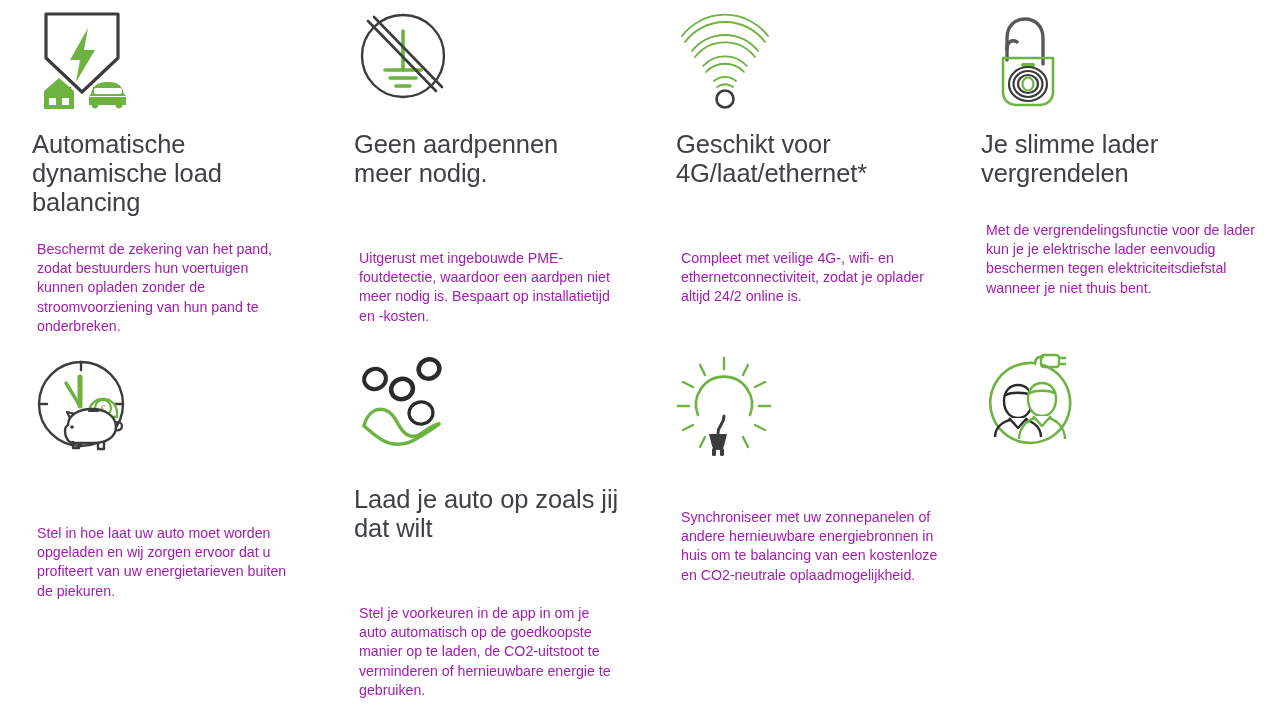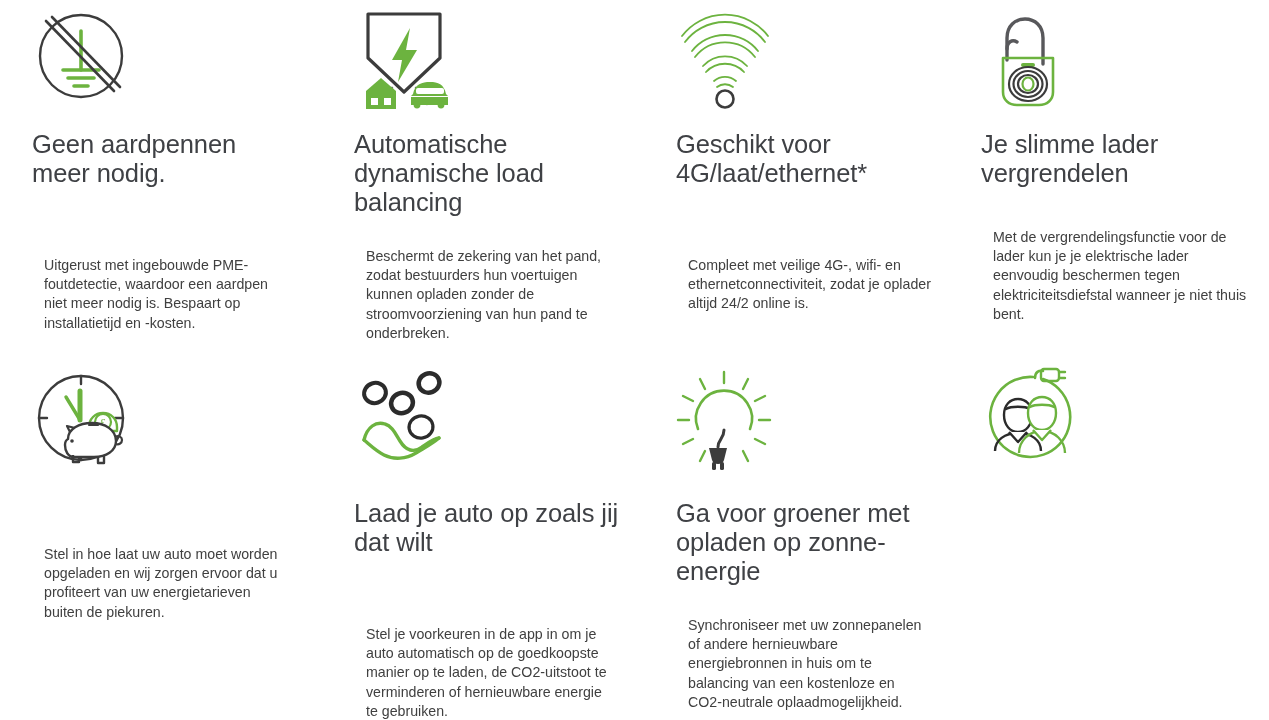--- a/index.html
+++ b/index.html
@@ -54,60 +54,42 @@
     color: #3f4145;
     font-size: 25.5px;
     line-height: 29px;
     font-weight: 400;
     letter-spacing: -0.1px;
     margin: 0;
     padding: 0;
   }
 
   .feature-desc {
-    color: #404040;
+    color: #a21caf;
     font-size: 14.2px;
     line-height: 19.2px;
     font-weight: 400;
-    margin: 12px;
+    margin: 5px;
     padding: 0;
   }
 
   
   .gap-a { height: 22px; }
   .gap-c { height: 44px; }
   .gap-d { height: 12px; }
   .gap-e { height: 56px; }
   .gap-f { height: 18px; }
   .gap-g { height: 28px; }
 </style>
 </head>
 <body>
 
 <div class="feature-grid">
 
   <div class="feature-row row-top">
-
-    <div class="feature-card col-2">
-      <div class="icon-box">
-        <svg width="100" height="105" viewBox="0 0 100 105" fill="none">
-          <circle cx="49" cy="48" r="41" stroke="#3c3c3c" stroke-width="2.4" fill="none"></circle>
-          <path d="M49 23 V62" stroke="#6cb33f" stroke-width="3.6" stroke-linecap="round"></path>
-          <path d="M31 62 H67" stroke="#6cb33f" stroke-width="3.6" stroke-linecap="round"></path>
-          <path d="M36 70 H62" stroke="#6cb33f" stroke-width="3.6" stroke-linecap="round"></path>
-          <path d="M42 78 H56" stroke="#6cb33f" stroke-width="3.6" stroke-linecap="round"></path>
-          <path d="M14 13 L82 83" stroke="#3c3c3c" stroke-width="2.6" stroke-linecap="round"></path>
-          <path d="M20 9 L88 79" stroke="#3c3c3c" stroke-width="2.6" stroke-linecap="round"></path>
-        </svg>
-      </div>
-      <div class="gap-d"></div>
-      <h3 class="feature-title">Geen aardpennen meer nodig.</h3>
-      <div class="gap-e"></div>
-      <p class="feature-desc">Uitgerust met ingebouwde PME-foutdetectie, waardoor een aardpen niet meer nodig is. Bespaart op installatietijd en -kosten.</p>
-    </div>
 
     <div class="feature-card col-1">
       <div class="icon-box">
         <svg width="100" height="105" viewBox="0 0 100 105" fill="none">
           <path d="M14 6 H86 V50 L50 84 L14 50 Z" stroke="#3c3c3c" stroke-width="3.2" stroke-linejoin="round" fill="none"></path>
           <path d="M56 20 L38 52 L48 52 L44 74 L63 42 L52 42 Z" fill="#6cb33f"></path>
           <path d="M38 80 C31 88 28 88 27 96" stroke="#6c6e72" stroke-width="2.6" stroke-dasharray="2.5 3.5" stroke-linecap="round" fill="none"></path>
           <path d="M62 80 C69 88 72 88 73 96" stroke="#6c6e72" stroke-width="2.6" stroke-dasharray="2.5 3.5" stroke-linecap="round" fill="none"></path>
           <path d="M12 83 L27 70 L42 83 V101 H12 Z" fill="#6cb33f"></path>
           <rect x="17" y="90" width="7" height="7" fill="#ffffff"></rect>
@@ -117,20 +99,38 @@
           <circle cx="63" cy="97" r="3.4" fill="#6cb33f"></circle>
           <circle cx="87" cy="97" r="3.4" fill="#6cb33f"></circle>
           <rect x="57" y="88" width="37" height="4" fill="#ffffff"></rect>
           <rect x="57" y="89" width="37" height="3" fill="#6cb33f"></rect>
         </svg>
       </div>
       <div class="gap-d"></div>
       <h3 class="feature-title">Automatische dynamische load balancing</h3>
       <div class="gap-f"></div>
       <p class="feature-desc">Beschermt de zekering van het pand, zodat bestuurders hun voertuigen kunnen opladen zonder de stroomvoorziening van hun pand te onderbreken.</p>
+    </div>
+
+    <div class="feature-card col-2">
+      <div class="icon-box">
+        <svg width="100" height="105" viewBox="0 0 100 105" fill="none">
+          <circle cx="49" cy="48" r="41" stroke="#3c3c3c" stroke-width="2.4" fill="none"></circle>
+          <path d="M49 23 V62" stroke="#6cb33f" stroke-width="3.6" stroke-linecap="round"></path>
+          <path d="M31 62 H67" stroke="#6cb33f" stroke-width="3.6" stroke-linecap="round"></path>
+          <path d="M36 70 H62" stroke="#6cb33f" stroke-width="3.6" stroke-linecap="round"></path>
+          <path d="M42 78 H56" stroke="#6cb33f" stroke-width="3.6" stroke-linecap="round"></path>
+          <path d="M14 13 L82 83" stroke="#3c3c3c" stroke-width="2.6" stroke-linecap="round"></path>
+          <path d="M20 9 L88 79" stroke="#3c3c3c" stroke-width="2.6" stroke-linecap="round"></path>
+        </svg>
+      </div>
+      <div class="gap-d"></div>
+      <h3 class="feature-title">Geen aardpennen meer nodig.</h3>
+      <div class="gap-e"></div>
+      <p class="feature-desc">Uitgerust met ingebouwde PME-foutdetectie, waardoor een aardpen niet meer nodig is. Bespaart op installatietijd en -kosten.</p>
     </div>
 
     <div class="feature-card col-3">
       <div class="icon-box">
         <svg width="100" height="105" viewBox="0 0 100 105" fill="none">
           <g stroke="#6cb33f" stroke-width="1.8" fill="none" stroke-linecap="round">
             <path d="M6 28 A54 54 0 0 1 92 28"></path>
             <path d="M9 34 A50 50 0 0 1 89 34"></path>
             <path d="M16 43 A42 42 0 0 1 82 43"></path>
             <path d="M19 49 A38 38 0 0 1 79 49"></path>
@@ -229,21 +229,20 @@
             <path d="M89 77 L79 72"></path>
             <path d="M72 94 L67 84"></path>
           </g>
           <path d="M48 63 C48 72 42 72 42 80" stroke="#3c3c3c" stroke-width="3" fill="none" stroke-linecap="round"></path>
           <path d="M33 81 H51 L48 93 C47 96 45 97 42 97 C39 97 37 96 36 93 Z" fill="#3c3c3c"></path>
           <rect x="36" y="95" width="4" height="8" rx="1.6" fill="#3c3c3c"></rect>
           <rect x="44" y="95" width="4" height="8" rx="1.6" fill="#3c3c3c"></rect>
         </svg>
       </div>
       <div class="gap-a"></div>
-      <h3 class="feature-title">Ga voor groener met opladen op zonne-energie</h3>
       <div class="gap-f"></div>
       <p class="feature-desc">Synchroniseer met uw zonnepanelen of andere hernieuwbare energiebronnen in huis om te balancing van een kostenloze en CO2-neutrale oplaadmogelijkheid.</p>
     </div>
 
     <div class="feature-card col-4">
       <div class="icon-box">
         <svg width="100" height="105" viewBox="0 0 100 105" fill="none">
           <path d="M52 10 A40 40 0 1 0 62 12" stroke="#6cb33f" stroke-width="2.6" fill="none" stroke-linecap="round"></path>
           <path d="M54 11 C54 5 58 3 62 4" stroke="#6cb33f" stroke-width="2.6" fill="none" stroke-linecap="round"></path>
           <rect x="60" y="2" width="18" height="12" rx="3" stroke="#6cb33f" stroke-width="2.4" fill="none"></rect>

